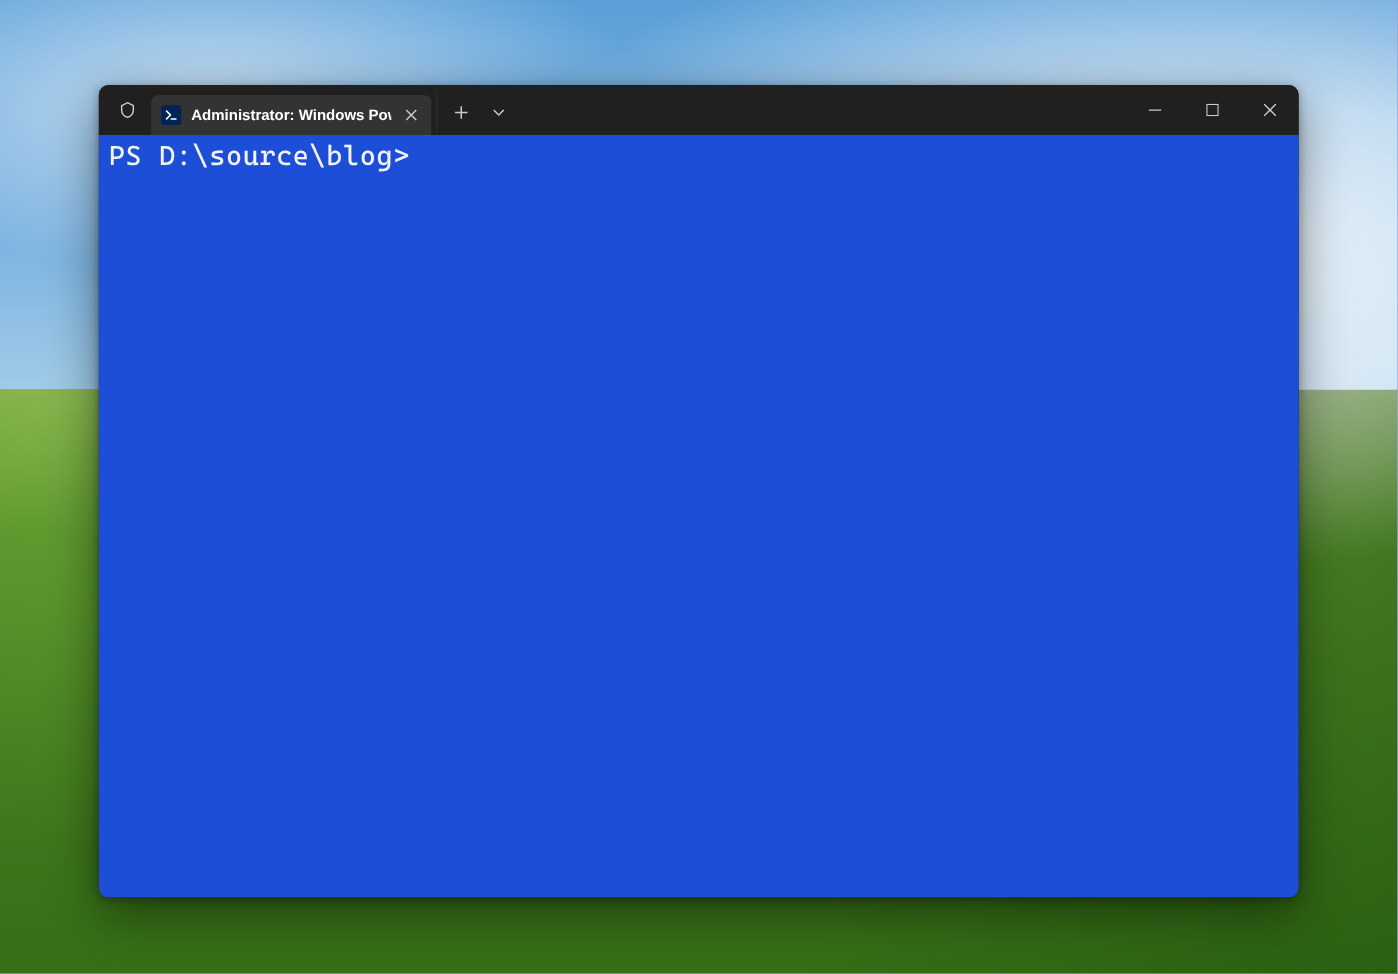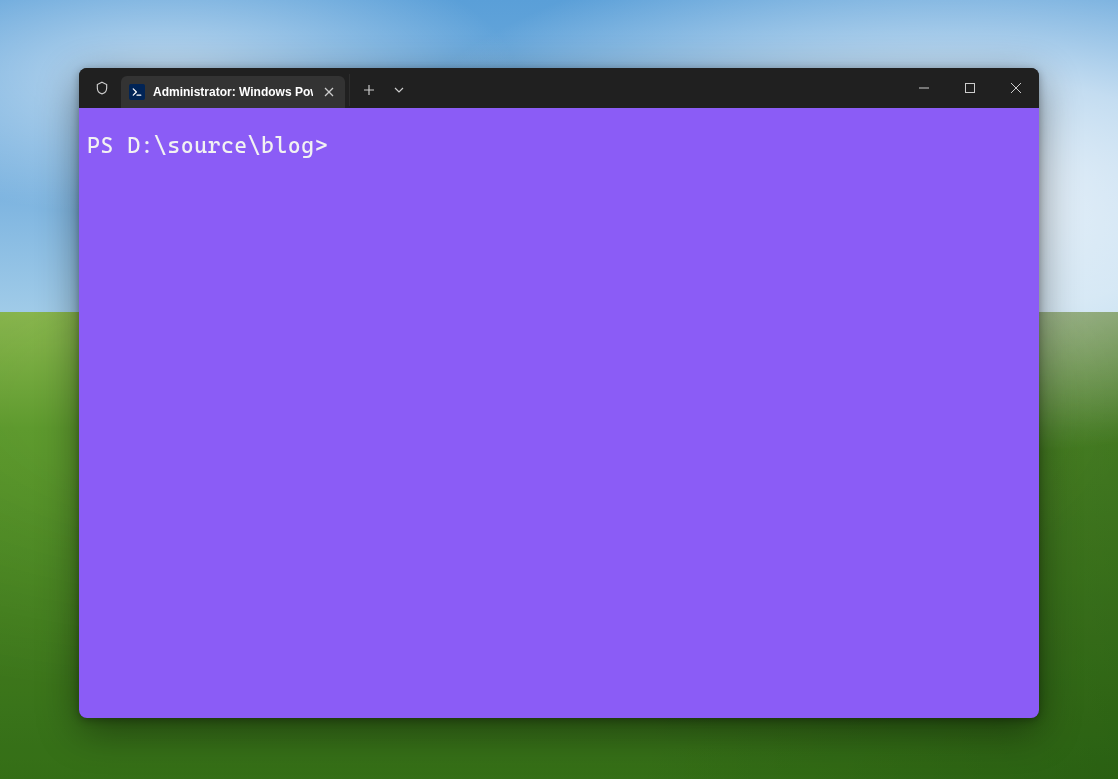--- a/index.html
+++ b/index.html
@@ -129,22 +129,22 @@
     .wc-btn {
       width: 46px;
       display: flex;
       align-items: center;
       justify-content: center;
       color: #cccccc;
       cursor: pointer;
     }
     .terminal-body {
       flex: 1;
-      background: #8b5cf6;
-      padding: 24px 8px;
+      background: #1d4ed8;
+      padding: 4px 8px;
       font-family: Consolas, "Cascadia Mono", monospace;
       font-size: 22px;
       line-height: 1.25;
       color: #e6e6e6;
       white-space: pre;
       overflow: hidden;
       letter-spacing: 0.5px;
     }
     .prompt { color: #f2f2f2; }
     .cursor-block {

